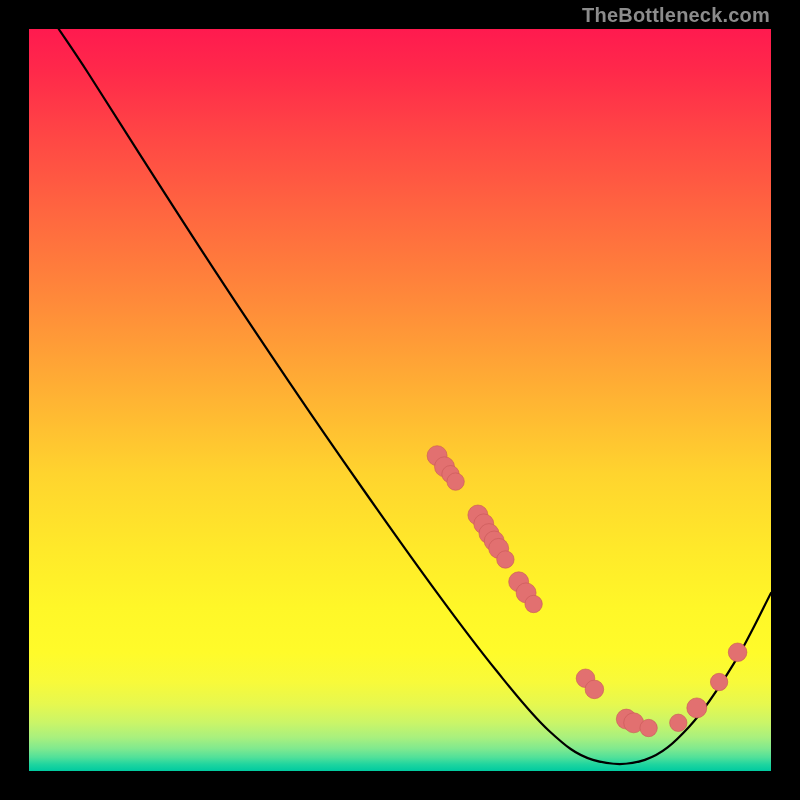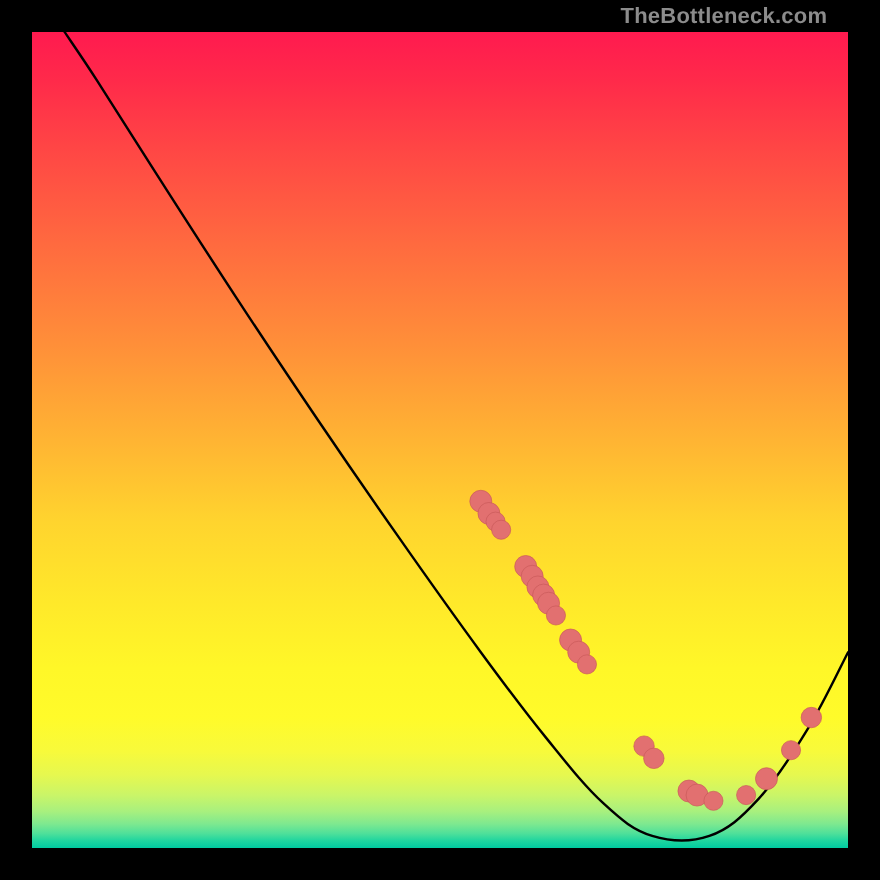--- a/index.html
+++ b/index.html
@@ -51,21 +51,21 @@
   }
   svg.curve {
     position: absolute;
     inset: 0;
     width: 742px;
     height: 742px;
   }
   .attribution {
     position: absolute;
     top: 4px;
-    right: 48px;
+    right: 30px;
     color: #8c8c8c;
     font-size: 20px;
     font-weight: 600;
     letter-spacing: 0.2px;
   }
 </style>
 </head>
 <body>
 
 <div class="stage">

